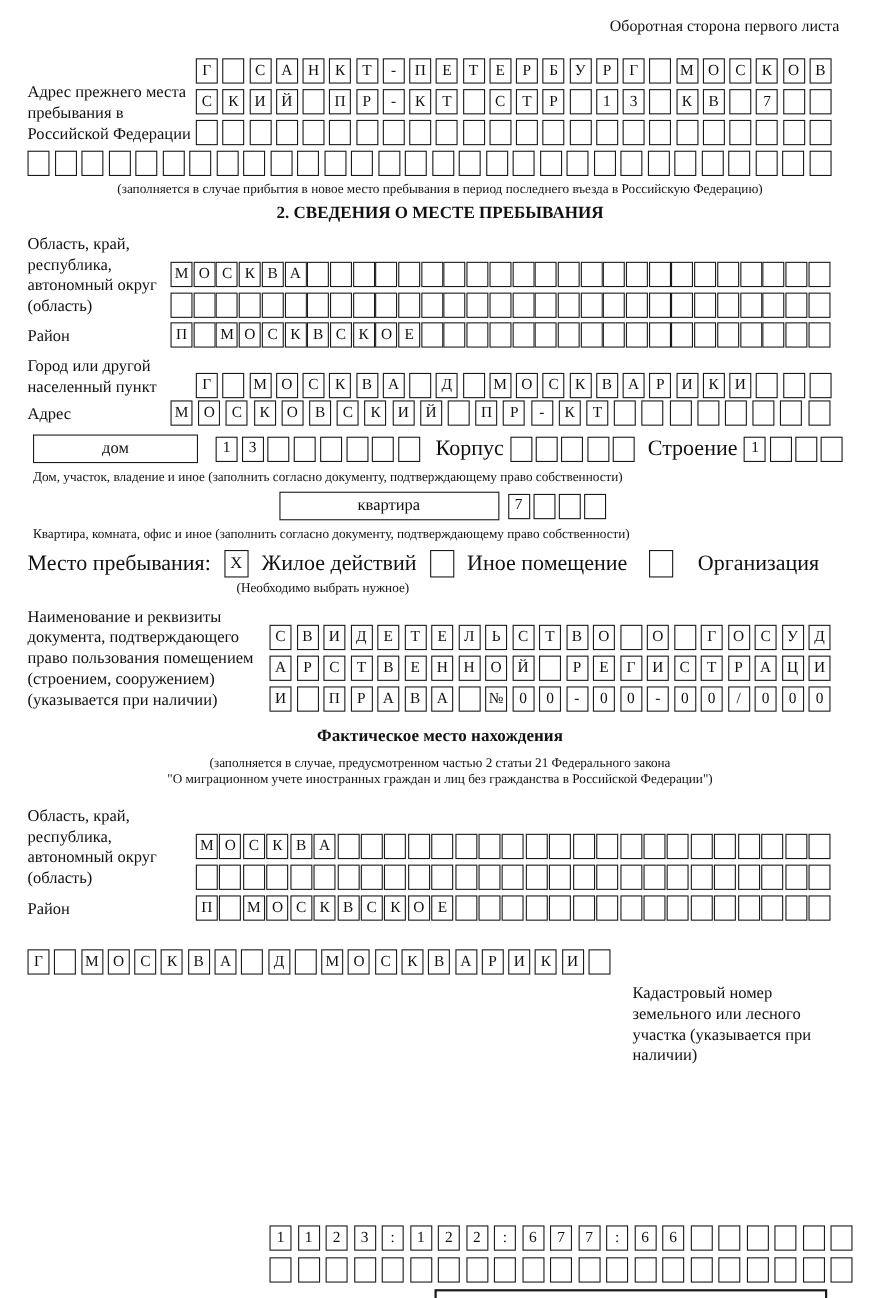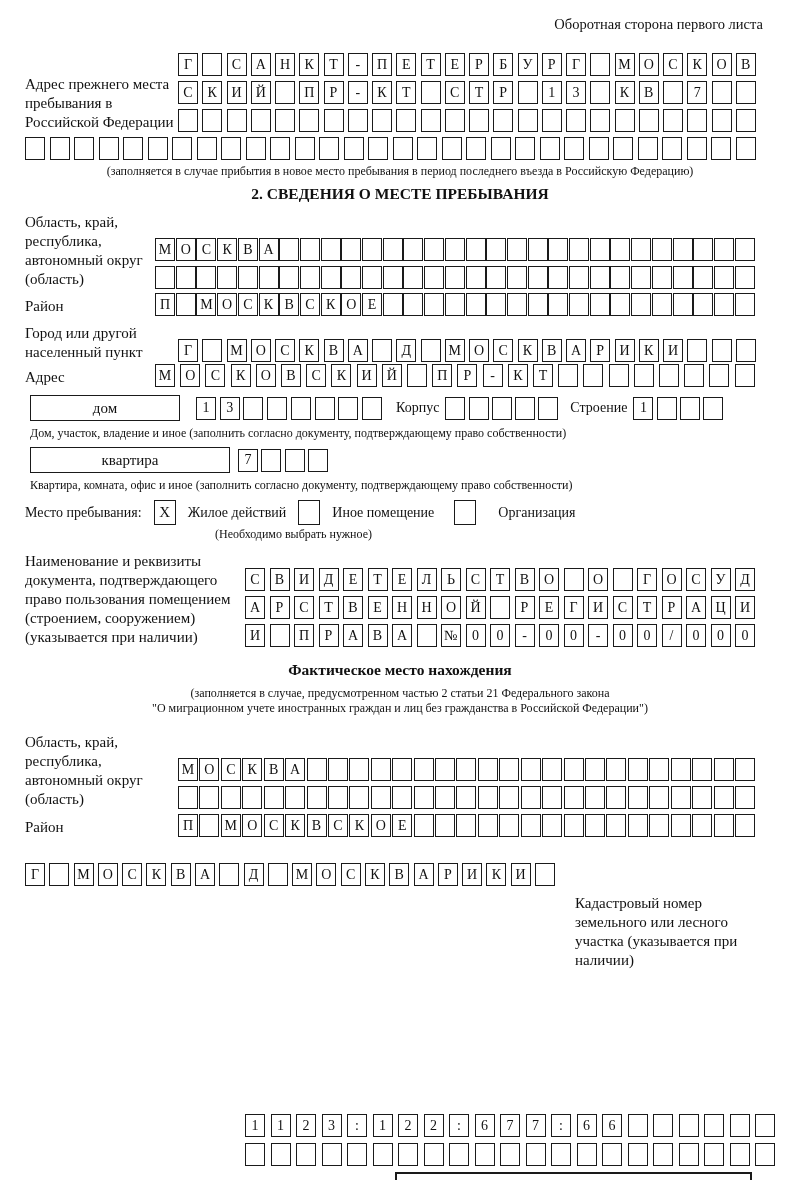--- a/index.html
+++ b/index.html
@@ -41,21 +41,21 @@
   .named-rect {
     border:1.5px solid #1a1a1a; height:26px; display:flex;
     align-items:center; justify-content:center; font-size:15px;
   }
   .small-gap { margin-bottom:4px; }
 
   .chk {
     width:22px; height:25px; border:1.5px solid #1a1a1a; display:flex;
     align-items:center; justify-content:center; font-size:15px; flex:0 0 auto;
   }
-  .opt-label { font-size:14px; }
+  .opt-label { font-size:20px; }
 
   .stamp-rect { width:357px; height:175px; border:2px solid #1a1a1a; margin-left:370px; }
   .stamp-caption {
     width:410px; margin-left:358px; margin-top:5px;
     font-size:13.8px; font-weight:bold; text-align:center; line-height:18px;
   }
 </style>
 </head>
 <body>
 
@@ -366,21 +366,21 @@
   <div class="opt-label" style="margin-left:12px;">Строение</div>
   <div class="boxes" style="width:90px; margin-left:6px;">
       <div class="cbox">1</div>
       <div class="cbox"></div>
       <div class="cbox"></div>
       <div class="cbox"></div>
     </div>
 </div>
 <div class="caption" style="text-align:left; margin-left:5px; margin-bottom:6px;">Дом, участок, владение и иное (заполнить согласно документу, подтверждающему право собственности)</div>
 
-<div class="inline-row" style="margin-bottom:5px;">
+<div class="inline-row" style="margin-bottom:5px;justify-content:center;">
   <div class="named-rect" style="width:200px; margin-left:5px;">квартира</div>
   <div class="boxes" style="width:90px; margin-left:8px;">
       <div class="cbox">7</div>
       <div class="cbox"></div>
       <div class="cbox"></div>
       <div class="cbox"></div>
     </div>
 </div>
 <div class="caption" style="text-align:left; margin-left:5px; margin-bottom:7px;">Квартира, комната, офис и иное (заполнить согласно документу, подтверждающему право собственности)</div>
 

